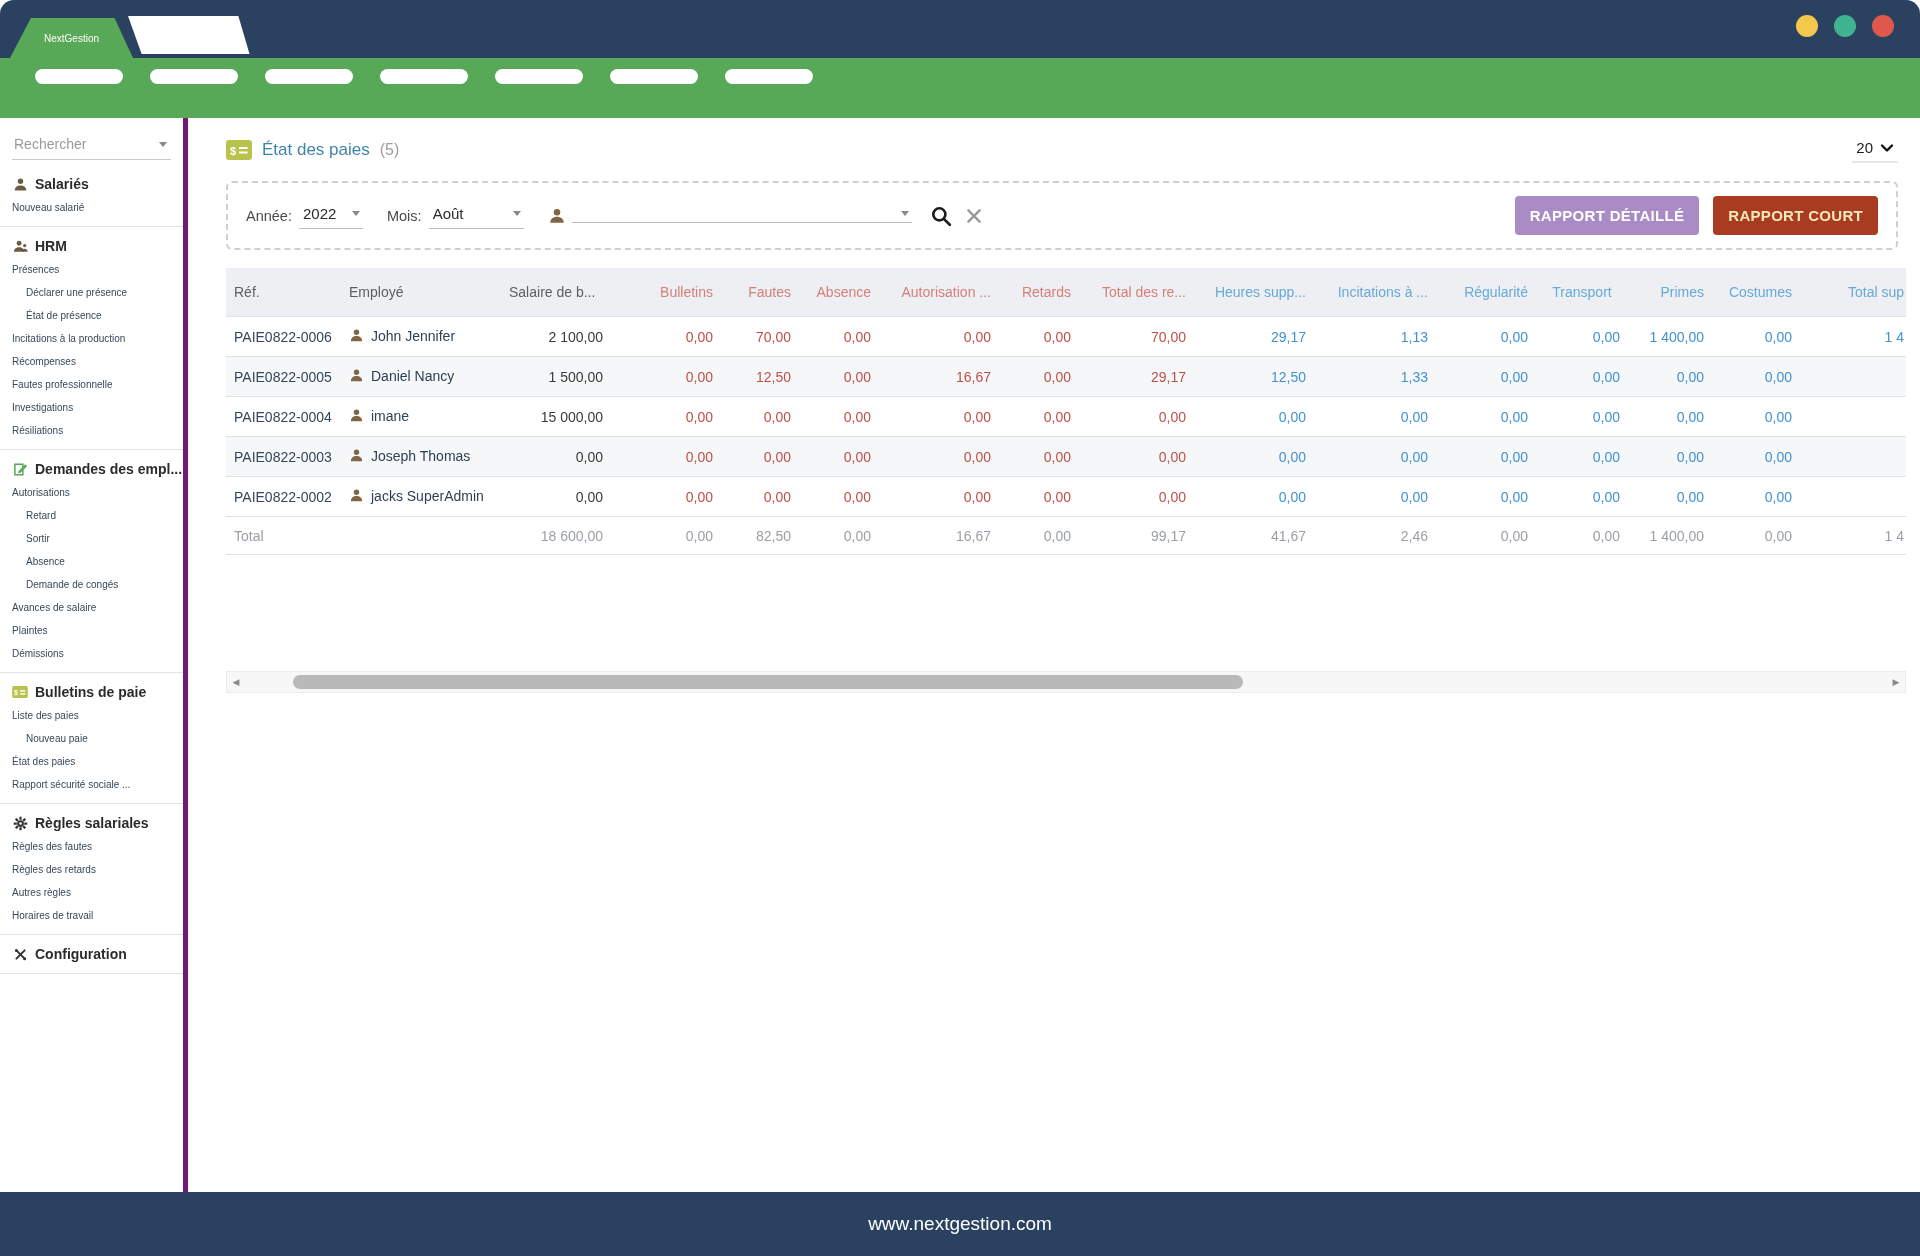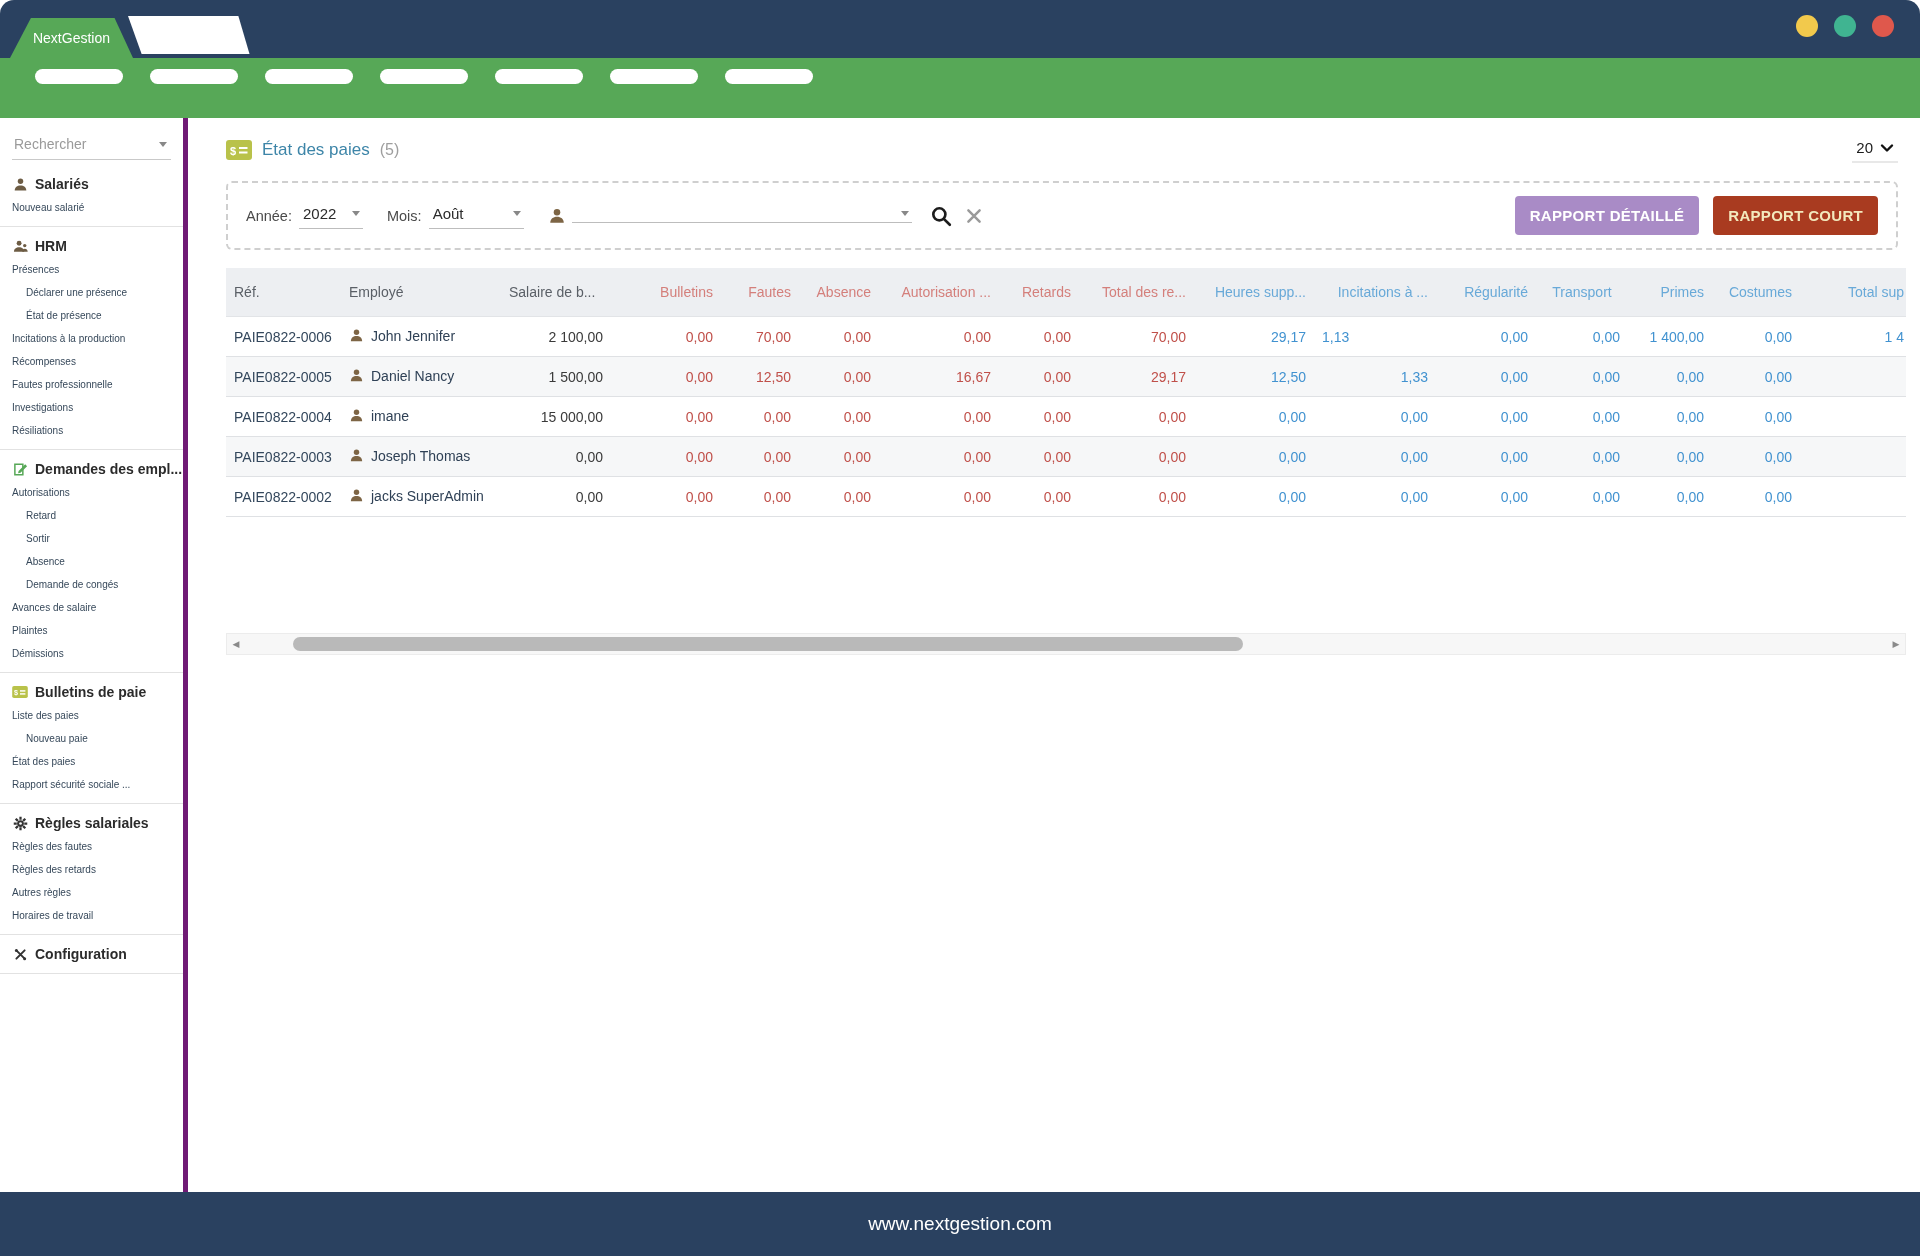--- a/index.html
+++ b/index.html
@@ -9,21 +9,21 @@
     font-family:"Liberation Sans", sans-serif; background:#fff;
   }
   .window { width:1920px; height:1256px; display:flex; flex-direction:column; }
 
   
   .titlebar { position:relative; height:58px; background:#2a4160; border-radius:14px 14px 0 0; flex:none; }
   .tab-white { position:absolute; left:128px; top:16px; width:124px; height:38px; background:#fff;
     clip-path:polygon(0 0,89% 0,98% 100%,11% 100%); }
   .tab-green { position:absolute; left:10px; top:18px; width:123px; height:40px; background:#57a857;
     clip-path:polygon(17% 0,85% 0,100% 100%,0 100%);
-    display:flex; align-items:center; justify-content:center; color:#fff; font-size:14px; }
+    display:flex; align-items:center; justify-content:center; color:#fff; font-size:10px; }
   .window-dots { position:absolute; right:26px; top:15px; display:flex; gap:16px; }
   .dot { width:22px; height:22px; border-radius:50%; cursor:pointer; }
   .dot-yellow { background:#f2c94c; } .dot-teal { background:#40b491; } .dot-red { background:#df584c; }
 
   
   .navbar { height:60px; background:#57a857; flex:none; display:flex; align-items:flex-start;
     padding:11px 0 0 35px; gap:27px; }
   .pill { width:88px; height:15px; background:#fff; border-radius:8px; cursor:pointer; }
 
   
@@ -340,21 +340,21 @@
                       <path d="M2 14c0-3.4 2.6-5.4 6-5.4s6 2 6 5.4z"></path>
                     </svg></span><span>John Jennifer</span></td>
                 <td class="cell-dark" style="text-align: right;">2 100,00</td>
                 <td class="cell-red" style="text-align: right;">0,00</td>
                 <td class="cell-red" style="text-align: right;">70,00</td>
                 <td class="cell-red" style="text-align: right;">0,00</td>
                 <td class="cell-red" style="text-align: right;">0,00</td>
                 <td class="cell-red" style="text-align: right;">0,00</td>
                 <td class="cell-red" style="text-align: right;">70,00</td>
                 <td class="cell-blue" style="text-align: right;">29,17</td>
-                <td class="cell-blue" style="text-align: left;">1,13</td>
+                <td class="cell-blue" style="text-align: right;">1,13</td>
                 <td class="cell-blue" style="text-align: right;">0,00</td>
                 <td class="cell-blue" style="text-align: right;">0,00</td>
                 <td class="cell-blue" style="text-align: right;">1 400,00</td>
                 <td class="cell-blue" style="text-align: right;">0,00</td>
                 <td class="cell-blue" style="text-align: right;">1 4</td>
               </tr>
               <tr>
                 <td class="cell-ref">PAIE0822-0005</td>
                 <td class="cell-emp"><span class="emp-ico"><svg width="15" height="15" viewBox="0 0 16 16" fill="#7d6545">
                       <circle cx="8" cy="4.6" r="2.9"></circle>
@@ -431,20 +431,38 @@
                 <td class="cell-red" style="text-align: right;">0,00</td>
                 <td class="cell-red" style="text-align: right;">0,00</td>
                 <td class="cell-blue" style="text-align: right;">0,00</td>
                 <td class="cell-blue" style="text-align: right;">0,00</td>
                 <td class="cell-blue" style="text-align: right;">0,00</td>
                 <td class="cell-blue" style="text-align: right;">0,00</td>
                 <td class="cell-blue" style="text-align: right;">0,00</td>
                 <td class="cell-blue" style="text-align: right;">0,00</td>
                 <td class="cell-blue" style="text-align: right;"></td>
               </tr>
+              <tr class="total-row">
+                <td>Total</td>
+                <td></td>
+                <td style="text-align: right;">18 600,00</td>
+                <td style="text-align: right;">0,00</td>
+                <td style="text-align: right;">82,50</td>
+                <td style="text-align: right;">0,00</td>
+                <td style="text-align: right;">16,67</td>
+                <td style="text-align: right;">0,00</td>
+                <td style="text-align: right;">99,17</td>
+                <td style="text-align: right;">41,67</td>
+                <td style="text-align: right;">2,46</td>
+                <td style="text-align: right;">0,00</td>
+                <td style="text-align: right;">0,00</td>
+                <td style="text-align: right;">1 400,00</td>
+                <td style="text-align: right;">0,00</td>
+                <td style="text-align: right;">1 4</td>
+              </tr>
             </tbody>
           </table>
       </div>
 
       <div class="hscrollbar">
         <span class="sb-arrow">◀</span>
         <div class="sb-track">
           <div class="sb-thumb"></div>
         </div>
         <span class="sb-arrow">▶</span>

